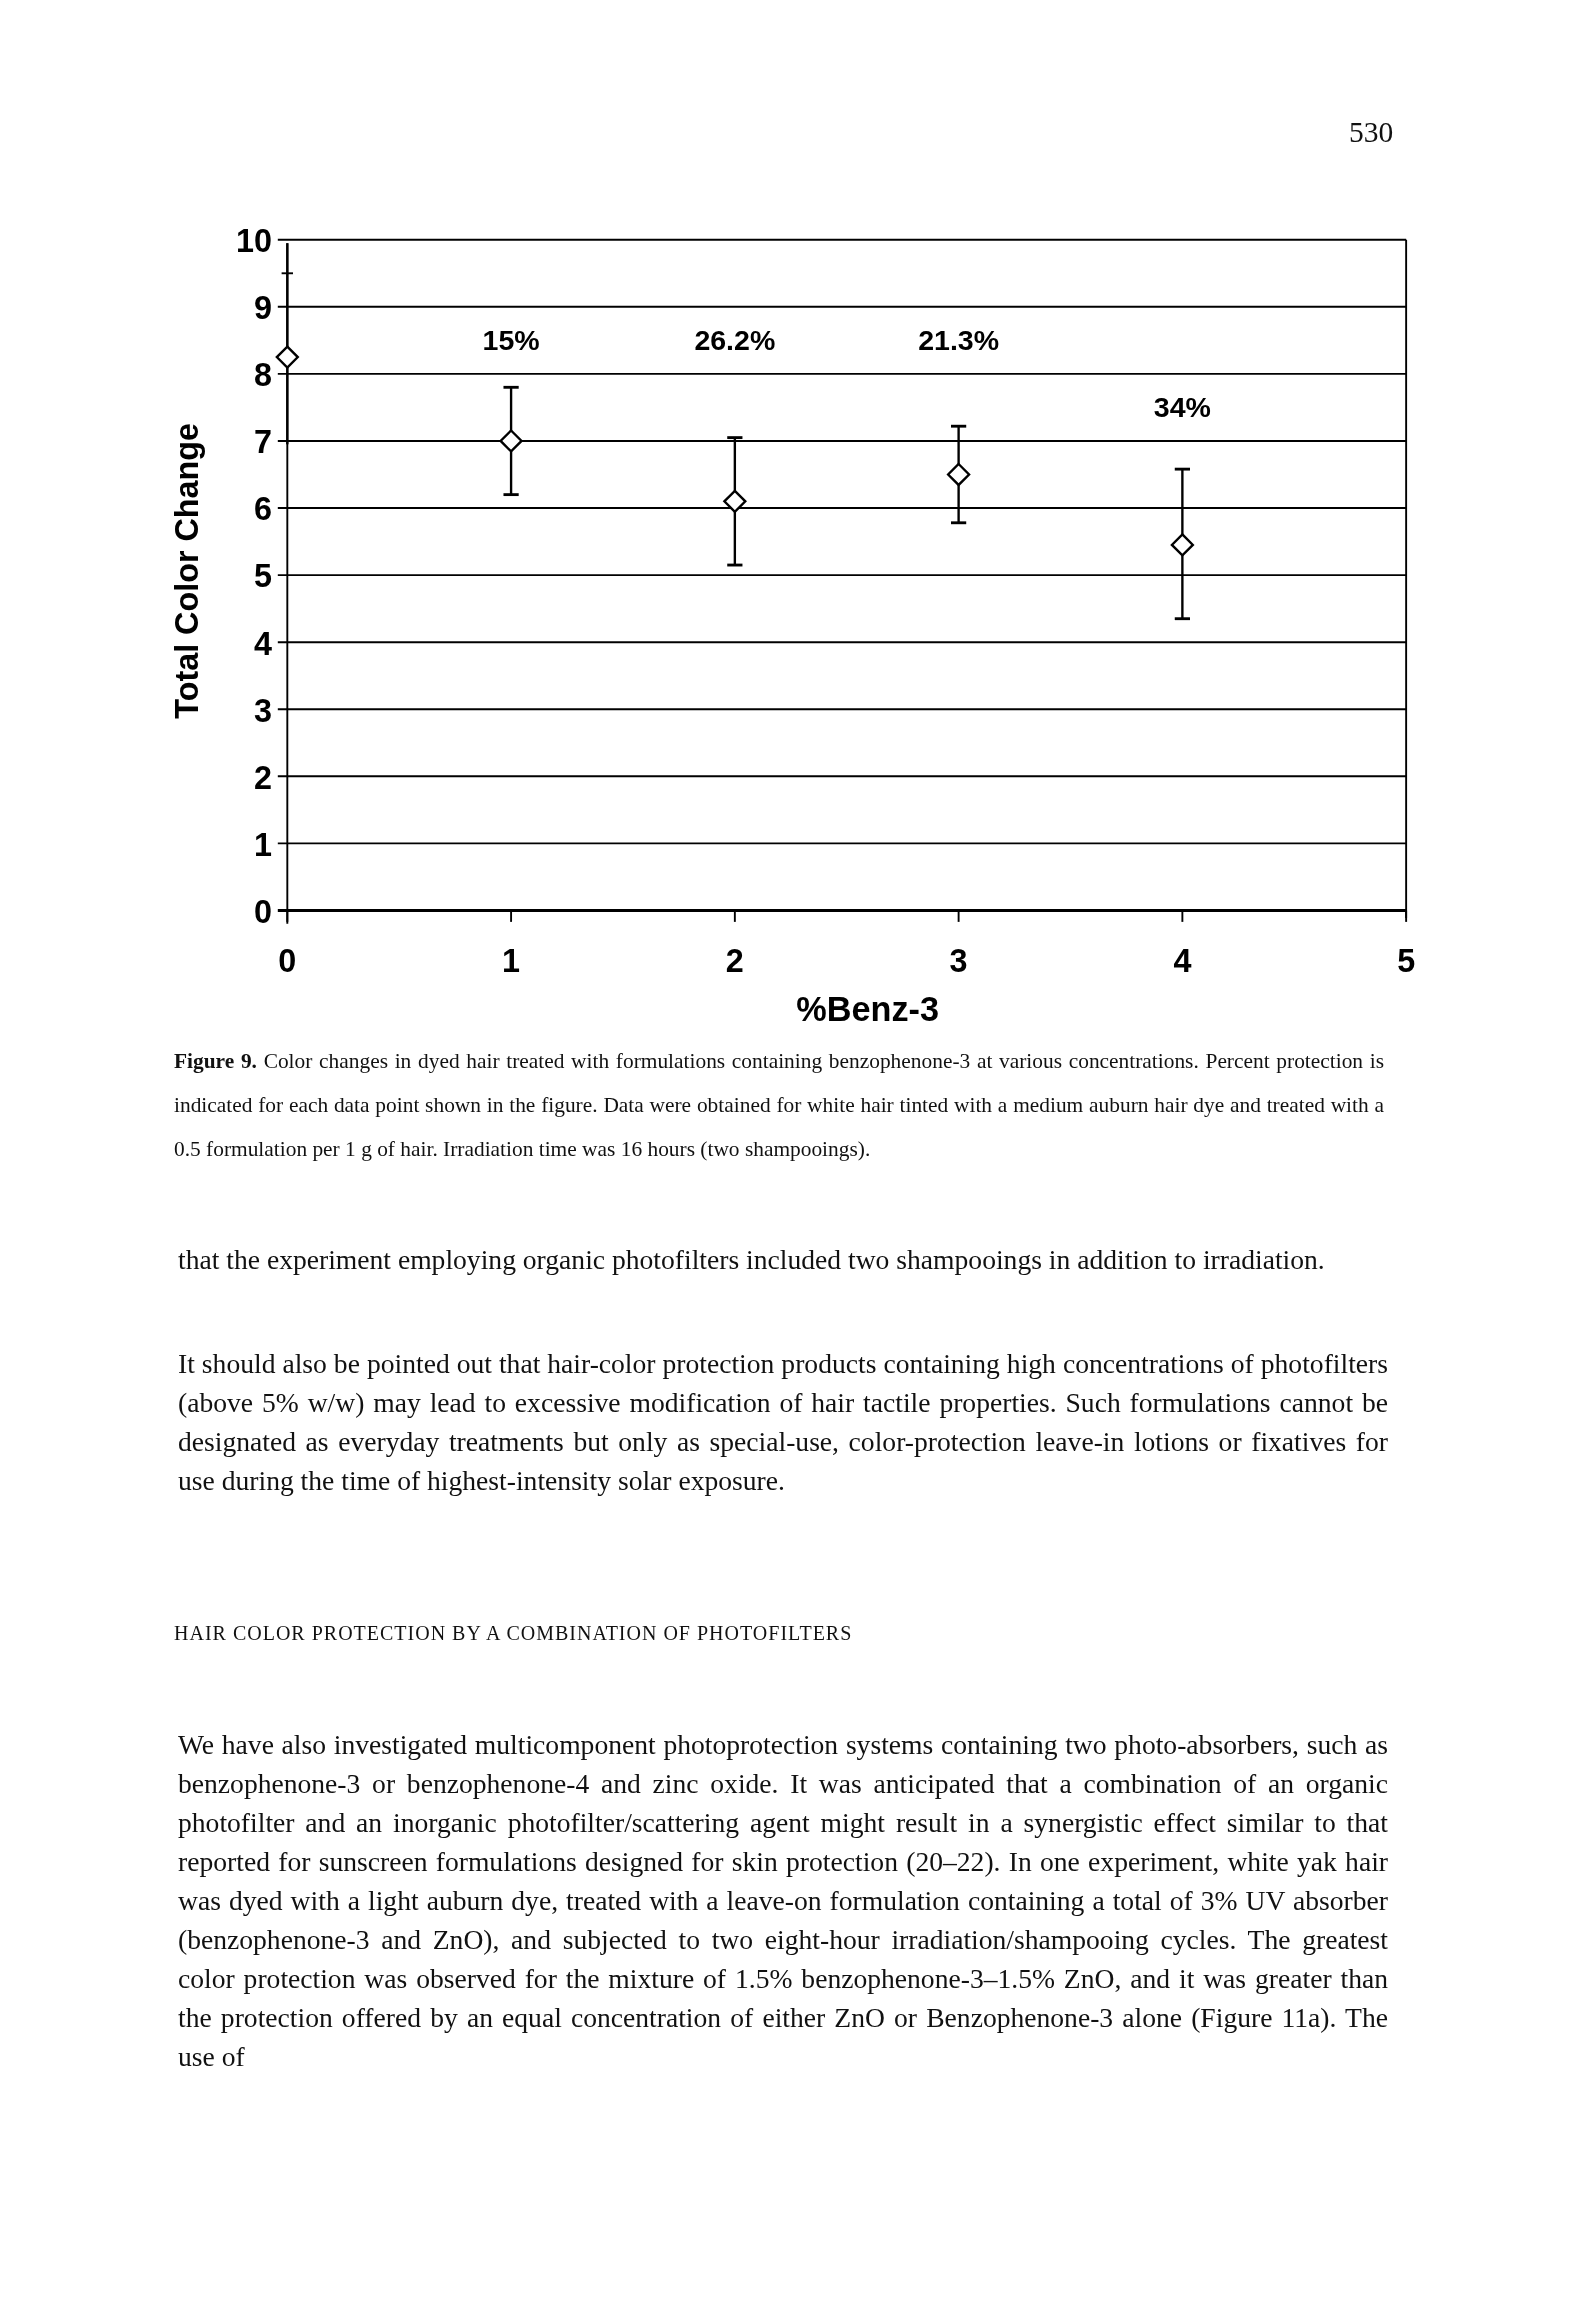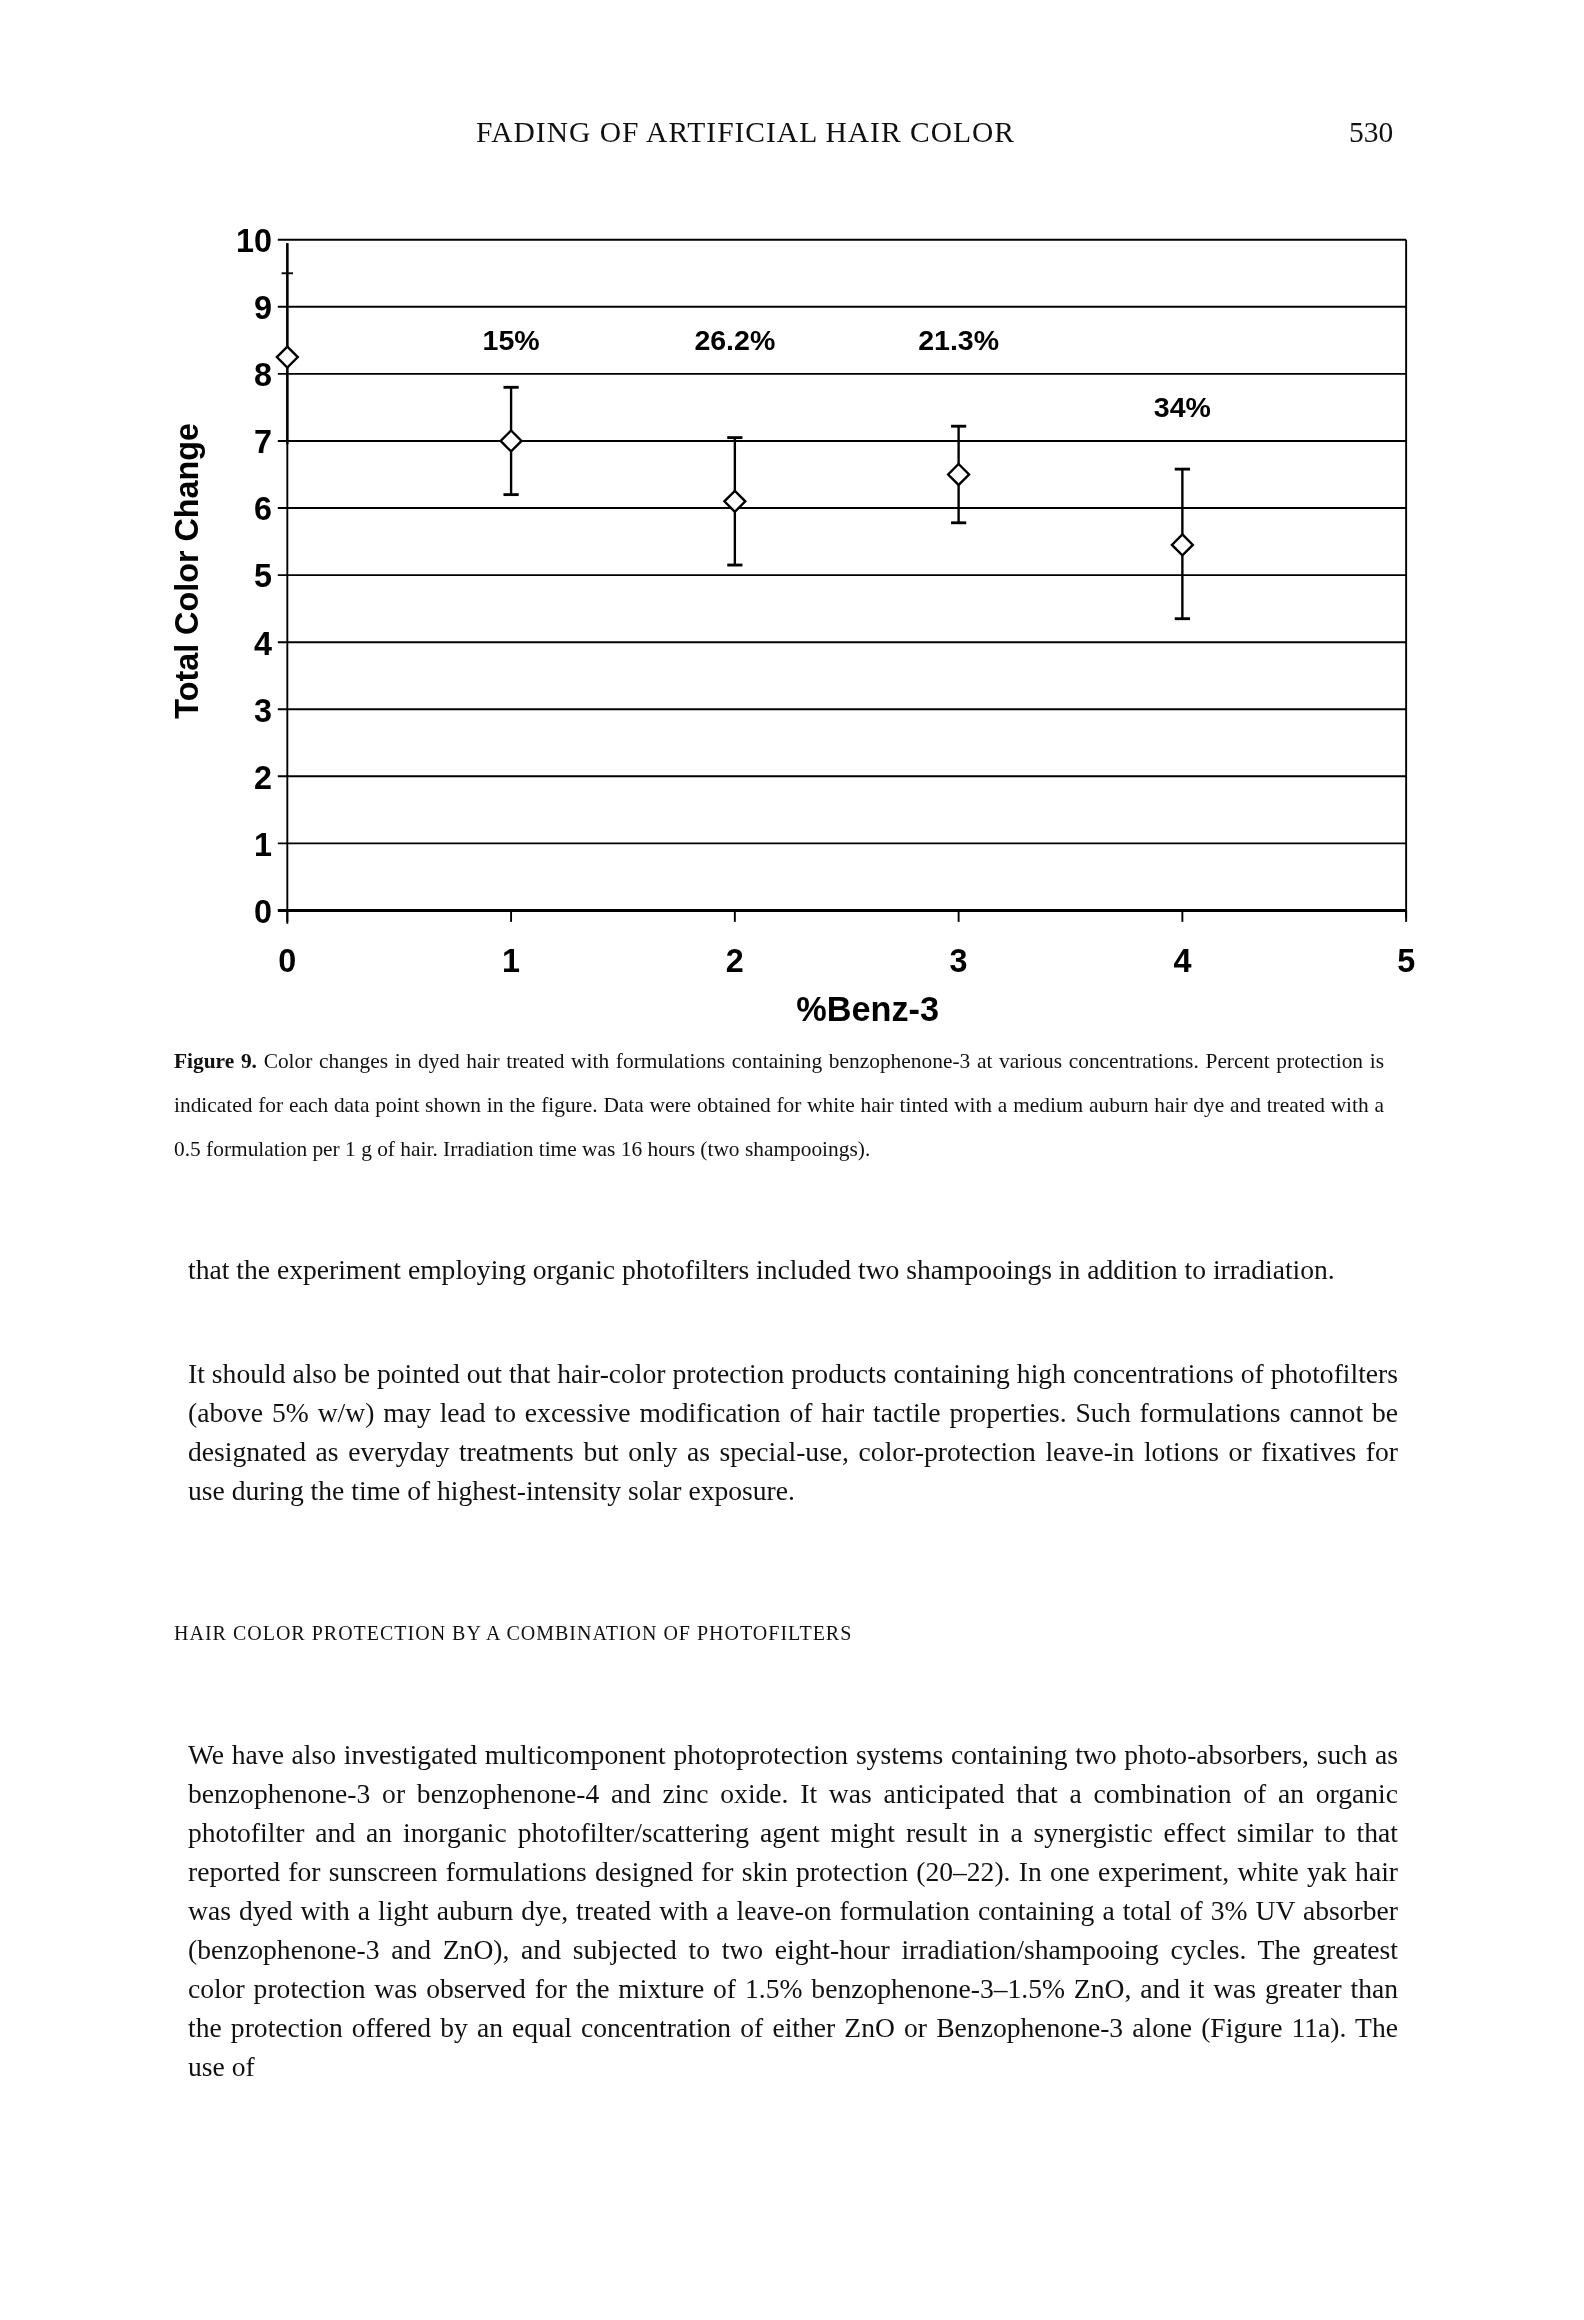--- a/index.html
+++ b/index.html
@@ -10,28 +10,27 @@
   .running-head { position: absolute; top: 116px; left: 0; width: 1585px; height: 38px; }
   .running-title { position: absolute; left: 476px; top: 0; font-size: 29.5px; letter-spacing: 1px; }
   .page-number { position: absolute; left: 1349px; top: 0; font-size: 29.5px; }
 
   .chart { position: absolute; left: 0; top: 0; width: 1585px; height: 1037px; }
   .chart svg { position: absolute; left: 0; top: 0; }
 
   .caption { position: absolute; left: 174px; top: 1039px; width: 1210px; font-size: 21.4px; line-height: 44px; text-align: justify; }
   .caption .fig-label { font-weight: bold; }
 
-  .body-text { position: absolute; left: 174px; width: 1210px; font-size: 27.6px; line-height: 39px; text-align: justify; margin: 14px; }
+  .body-text { position: absolute; left: 174px; width: 1210px; font-size: 27.6px; line-height: 39px; text-align: justify; margin: 4px; }
   .section-heading { position: absolute; left: 174px; top: 1622px; font-size: 20px; letter-spacing: 1px; }
 </style>
 </head>
 <body>
 
 <div class="running-head serif">
-  <span class="running-title">FADING OF ARTIFICIAL HAIR COLOR</span>
   <span class="page-number">530</span>
 </div>
 
 <div class="chart sans">
   <svg id="chart-svg" width="1585" height="1037" viewBox="0 0 1666 1090">
       <line x1="1478" y1="252" x2="1478" y2="965" stroke="#000" stroke-width="2"></line>
       <line x1="292" y1="957" x2="1478" y2="957" stroke="#000" stroke-width="3"></line>
       <text x="286" y="970" text-anchor="end" font-size="34" font-weight="bold" font-family="Liberation Sans, sans-serif">0</text>
       <line x1="292" y1="886.5" x2="1478" y2="886.5" stroke="#000" stroke-width="2"></line>
       <text x="286" y="899.5" text-anchor="end" font-size="34" font-weight="bold" font-family="Liberation Sans, sans-serif">1</text>

